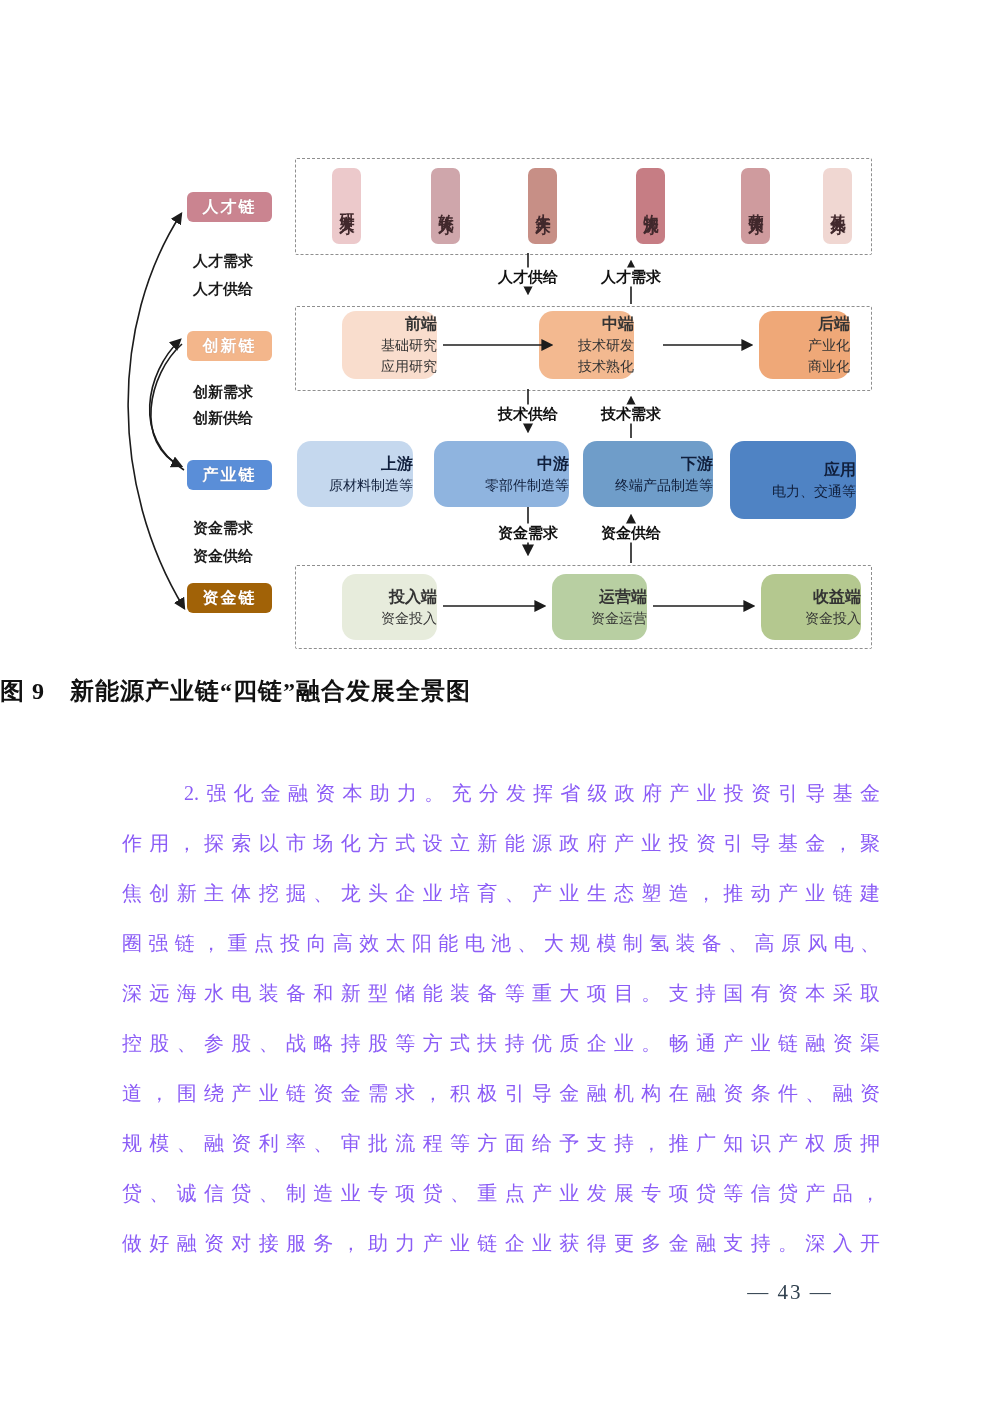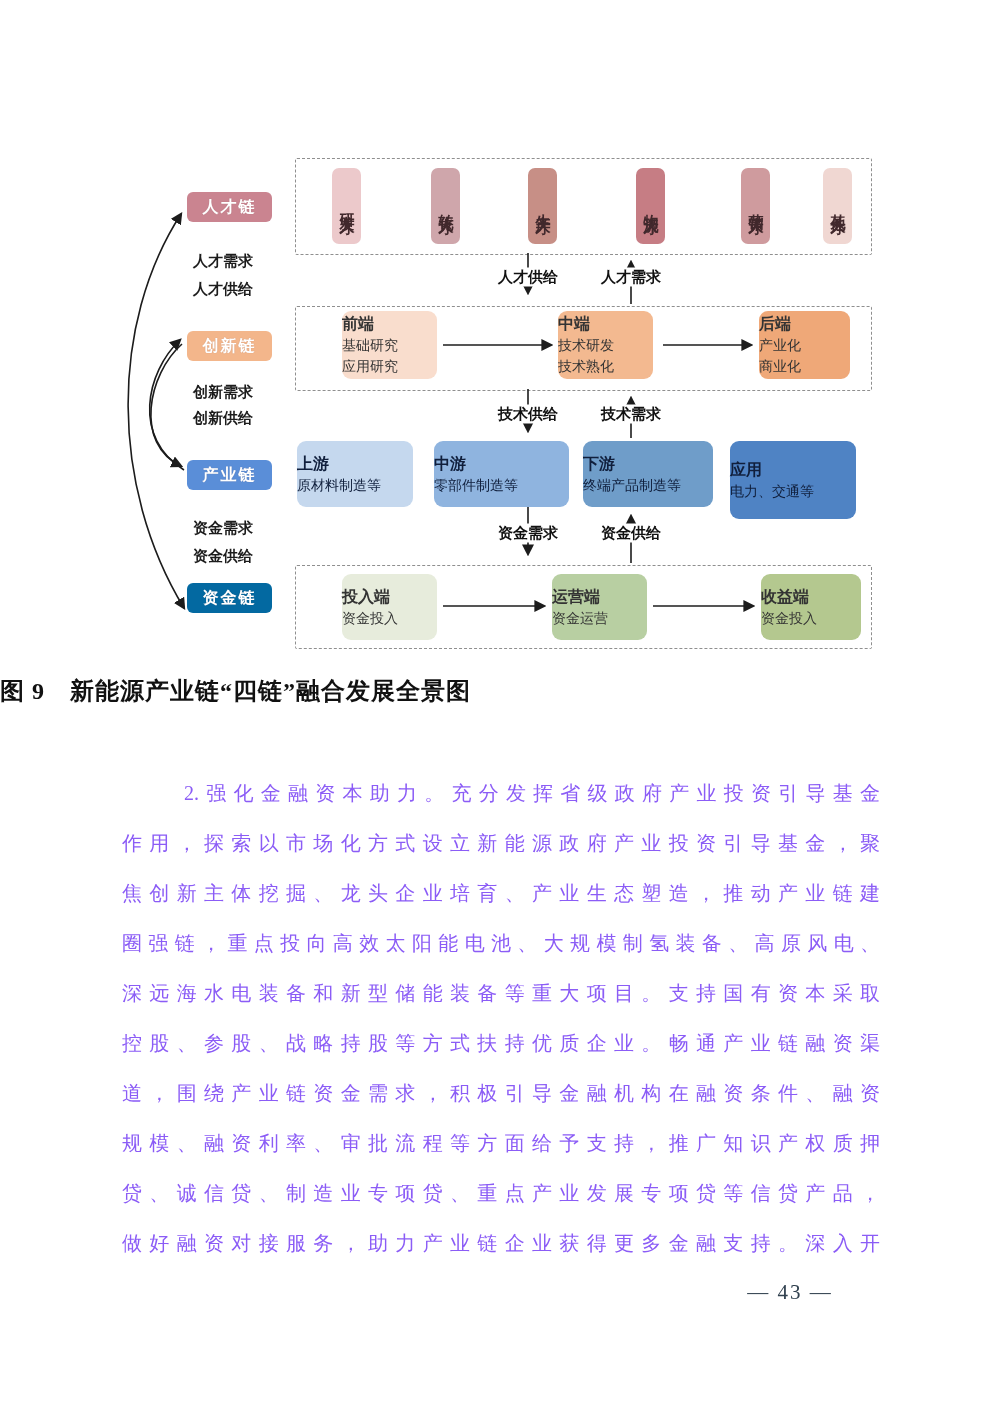--- a/index.html
+++ b/index.html
@@ -22,22 +22,22 @@
     position:absolute; left:156px; width:134px; text-align:center;
     font-size:15px; font-weight:600; color:#1c1c1c; line-height:20px;
   }
   .talent-box{
     position:absolute; width:29px; border-radius:7px;
     display:flex; align-items:center; justify-content:center;
     writing-mode:vertical-rl; text-orientation:upright;
     font-size:15px; font-weight:600; color:#41282c; letter-spacing:2px;
   }
   .node{
-    position:absolute; border-radius:9px;
-    display:flex; flex-direction:column; align-items:flex-start; justify-content:center;
+    position:absolute; border-radius:14px;
+    display:flex; flex-direction:column; align-items:flex-end; justify-content:center;
     gap:1px; line-height:20px;
   }
   .node .t{font-size:16px; font-weight:700; color:#333;}
   .node .s{font-size:14px; font-weight:500; color:#333;}
   .node.blue .t,.node.blue .s{color:#101f3c;}
   .flow-label{
     position:absolute; transform:translate(-50%,-50%);
     background:#fff; padding:0 2px; font-size:15px; font-weight:600; color:#111;
     white-space:nowrap;
   }
@@ -73,42 +73,42 @@
 
   <div class="diagram">
 
     <div class="dashed-group" style="left:295px;top:158px;width:575px;height:95px;"></div>
     <div class="dashed-group" style="left:295px;top:306px;width:575px;height:83px;"></div>
     <div class="dashed-group" style="left:295px;top:565px;width:575px;height:82px;"></div>
 
     <div class="chain-tag" style="top: 192px; background: rgb(202, 132, 144);">人才链</div>
     <div class="chain-tag" style="top: 331px; background: rgb(243, 182, 139);">创新链</div>
     <div class="chain-tag" style="top: 460px; background: rgb(90, 142, 216);">产业链</div>
-    <div class="chain-tag" style="top: 583px; background: #0369a1;">资金链</div>
+    <div class="chain-tag" style="top: 583px; background: #a16207;">资金链</div>
 
     <div class="pair-label" style="top:251px;">人才需求</div>
     <div class="pair-label" style="top:279px;">人才供给</div>
     <div class="pair-label" style="top:382px;">创新需求</div>
     <div class="pair-label" style="top:408px;">创新供给</div>
     <div class="pair-label" style="top:518px;">资金需求</div>
     <div class="pair-label" style="top:546px;">资金供给</div>
 
     <div class="talent-box" style="left: 332px; top: 168px; height: 76px; background: rgb(236, 201, 203);">研发人才</div>
     <div class="talent-box" style="left: 431px; top: 168px; height: 76px; background: rgb(207, 166, 171);">转化人才</div>
     <div class="talent-box" style="left: 528px; top: 168px; height: 76px; background: rgb(199, 143, 134);">生产人才</div>
     <div class="talent-box" style="left: 636px; top: 168px; height: 76px; background: rgb(198, 125, 132);">物流人才</div>
     <div class="talent-box" style="left: 741px; top: 168px; height: 76px; background: rgb(207, 155, 158);">营销人才</div>
     <div class="talent-box" style="left: 823px; top: 168px; height: 76px; background: rgb(240, 215, 210);">其他人才</div>
 
     <div class="node" style="left: 342px; top: 311px; width: 95px; height: 68px; background: rgb(249, 221, 205);">
       <div class="t">前端</div>
       <div class="s">基础研究</div>
       <div class="s">应用研究</div>
     </div>
-    <div class="node" style="left: 558px; top: 311px; width: 95px; height: 68px; background: rgb(243, 185, 144);">
+    <div class="node" style="left: 539px; top: 311px; width: 95px; height: 68px; background: rgb(243, 185, 144);">
       <div class="t">中端</div>
       <div class="s">技术研发</div>
       <div class="s">技术熟化</div>
     </div>
     <div class="node" style="left: 759px; top: 311px; width: 91px; height: 68px; background: rgb(239, 168, 120);">
       <div class="t">后端</div>
       <div class="s">产业化</div>
       <div class="s">商业化</div>
     </div>
 

